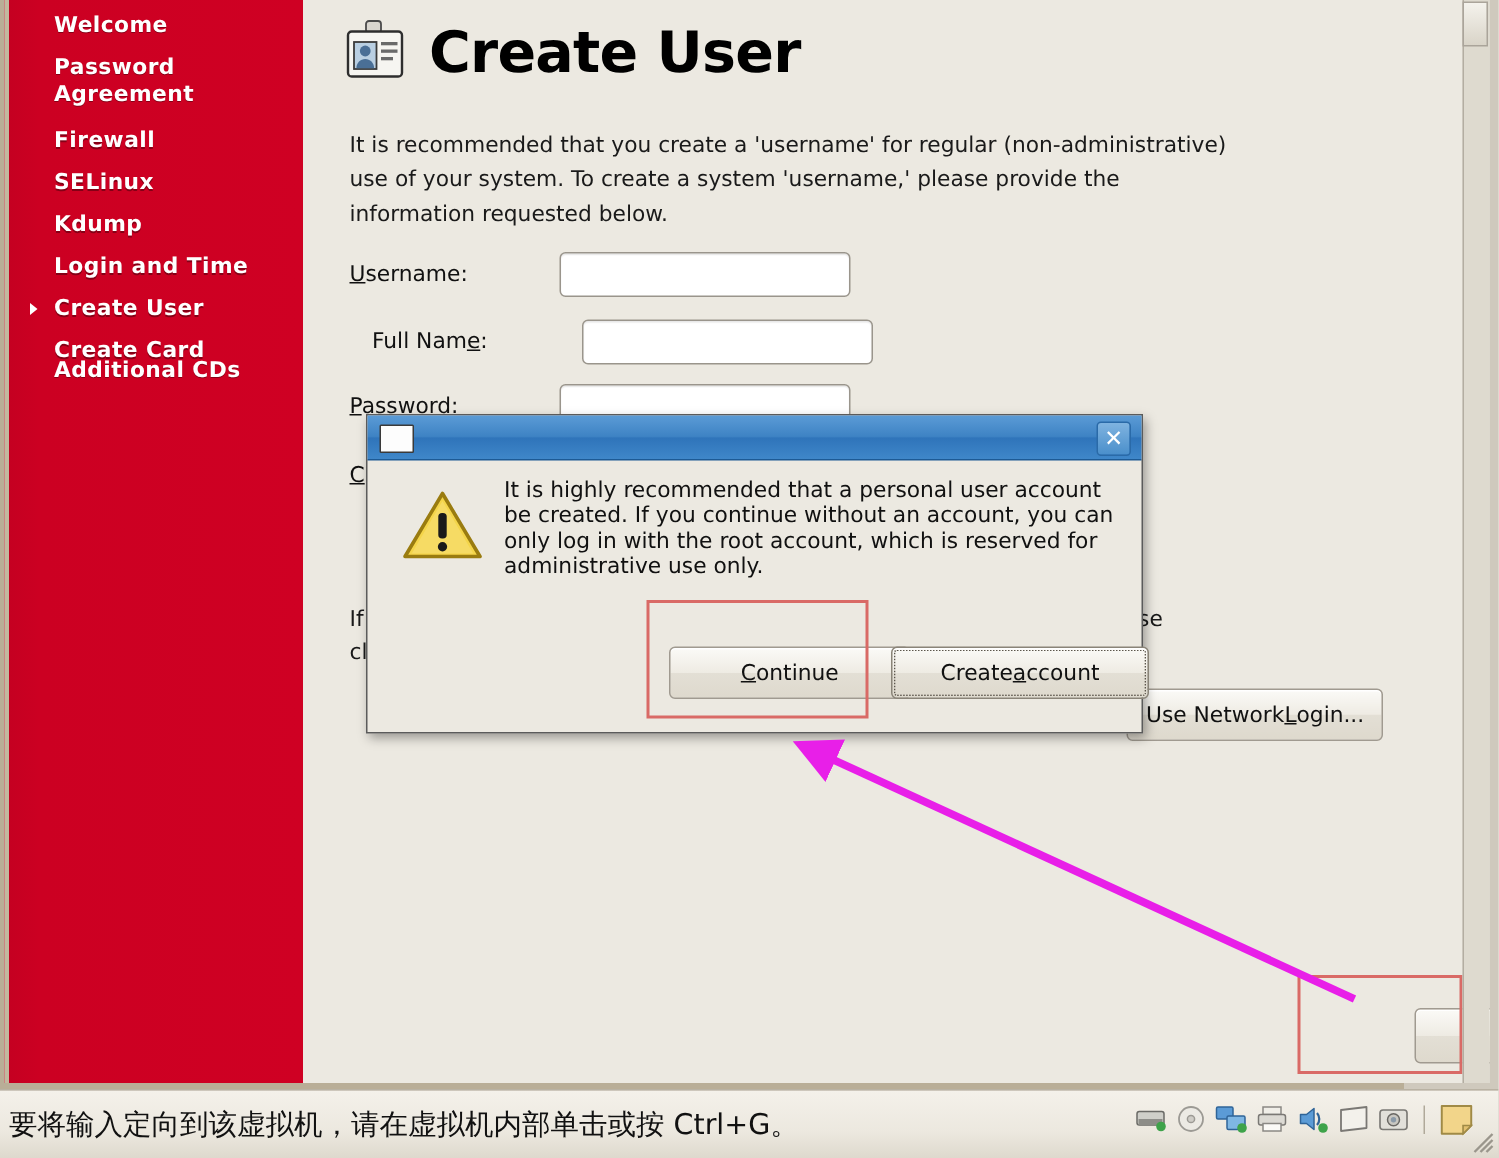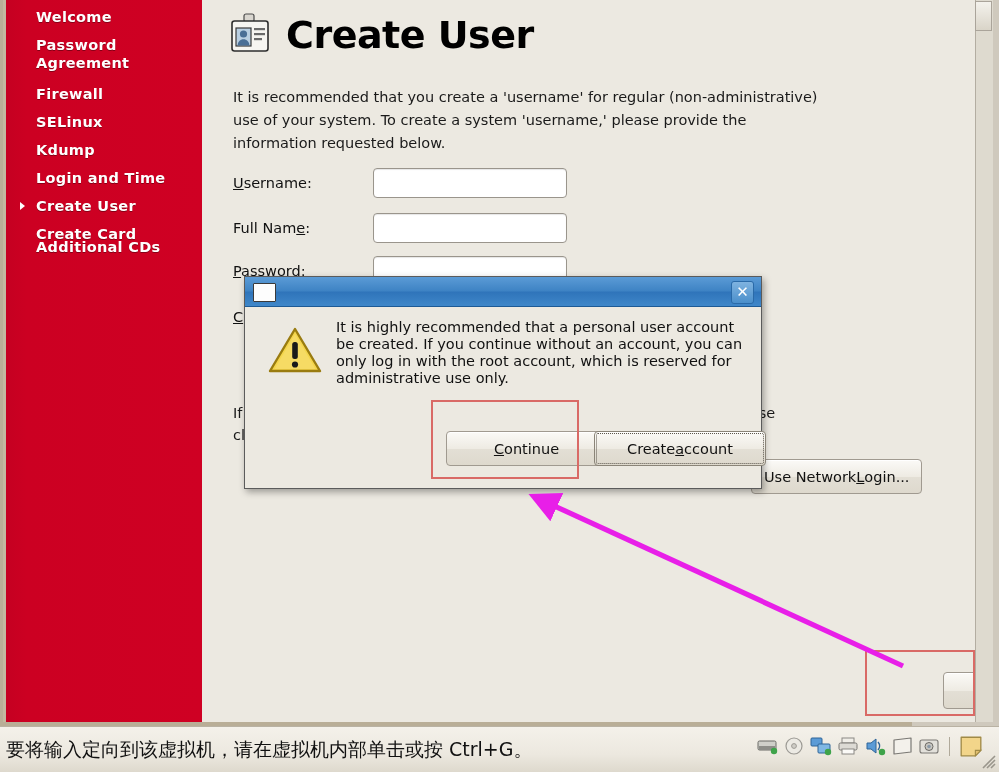--- a/index.html
+++ b/index.html
@@ -4,21 +4,21 @@
 <style>
   html,body{margin:0;padding:0;}
   body{
     width:999px;height:772px;overflow:hidden;position:relative;
     background:#d8d4cc;
     font-family:"DejaVu Sans","Liberation Sans",sans-serif;
     -webkit-font-smoothing:antialiased;
   }
   
   #vm-outer{position:absolute;left:0;top:0;width:999px;height:772px;background:#cfc9bd;}
-  #vm-frame{position:absolute;left:0;top:0;width:912px;height:726px;background:#b9ae97;}
+  #vm-frame{position:absolute;left:0;top:0;width:912px;height:726px;background:#b9ae97;padding-left:24px;}
   #vm-screen{position:absolute;left:3px;top:0;width:990px;height:722px;background:#ece9e1;overflow:hidden;}
 
   
   #sidebar{
     position:absolute;left:0;top:0;width:199px;height:722px;
     background:#cc0022;
     background-image:linear-gradient(to right,#c40021 0%,#cc0022 12%,#cf0023 100%);
   }
   .side-item{
     position:relative;color:#ffffff;font-weight:bold;font-size:14.5px;
@@ -50,21 +50,21 @@
   }
 
   .frow{position:absolute;display:flex;align-items:center;}
   .flabel{width:140px;font-size:14.5px;color:#111;}
   .finput{
     width:188px;height:26px;background:#ffffff;
     border:1px solid #9a958c;border-radius:4px;
     box-shadow:inset 0 1px 1px rgba(0,0,0,.10);
   }
   #row-username{left:31px;top:168px;}
-  #row-fullname{left:31px;top:213px;}
+  #row-fullname{left:46px;top:213px;}
   #row-password{left:31px;top:256px;}
   #row-confirm{left:31px;top:302px;}
 
   #note2{position:absolute;left:31px;top:402px;width:600px;font-size:14.5px;color:#1a1a1a;line-height:22px;}
 
   .btn{
     font-size:14.5px;color:#111;background:linear-gradient(to bottom,#fbfaf7 0%,#eeebe3 50%,#e3dfd5 51%,#ded9cd 100%);
     border:1px solid #a09a90;border-radius:4px;
     box-shadow:inset 0 1px 0 #fff;
     padding:0 12px;height:31px;display:inline-flex;align-items:center;justify-content:center;

